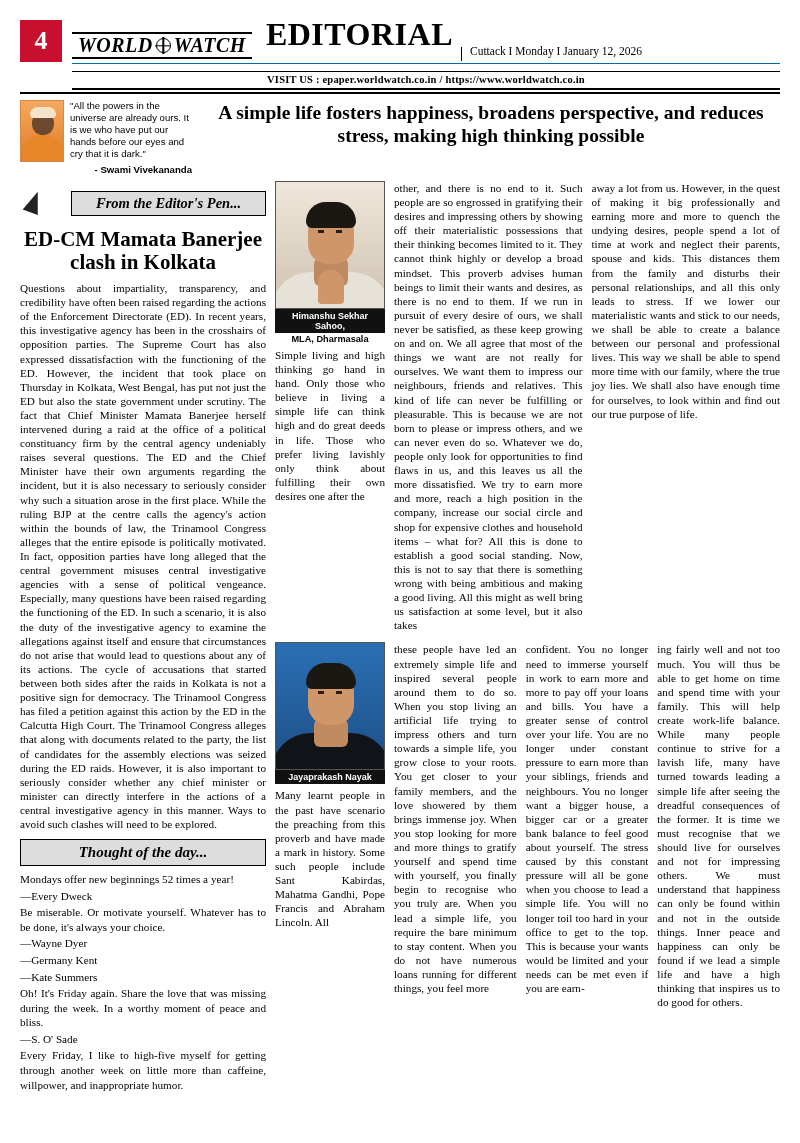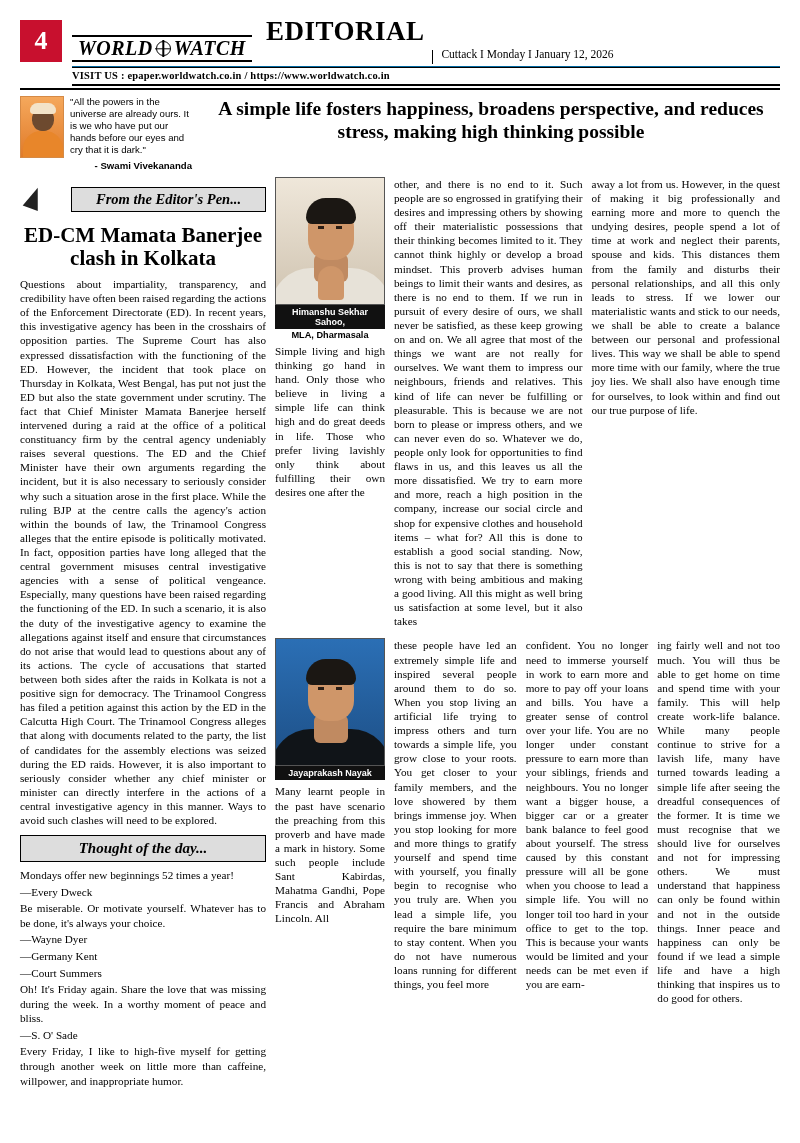--- a/index.html
+++ b/index.html
@@ -82,38 +82,38 @@
     width: 1.4px; background: #000; transform: translateX(-50%);
   }
   .ww-logo .ww-globe:after {
     content: "";
     position: absolute; top: 50%; left: -1.6px; right: -1.6px;
     height: 1.4px; background: #000; transform: translateY(-50%);
   }
   .editorial-word {
     font-family: "Liberation Serif", serif;
     font-weight: bold;
-    font-size: 27px;
+    font-size: 32px;
     letter-spacing: 0.5px;
     line-height: 1;
-    margin-bottom: 19px;
+    margin-bottom: 11px;
   }
   .dateline-sep {
     border-left: 1px solid #000;
     height: 14px;
     margin: 0 8px;
   }
   .visit-bar {
     border-top: 1px solid #000;
     border-bottom: 2px solid #000;
-    text-align: left;
+    text-align: center;
     font-size: 10.5px;
     font-weight: bold;
     padding: 2px 0 3px 0;
-    margin-top: 0;
+    margin-top: 7px;
     letter-spacing: 0.2px;
   }
 
   
   .quote-band {
     display: flex;
     gap: 10px;
     margin-top: 6px;
   }
   .quote-box {
@@ -380,21 +380,21 @@
       <div class="ed-title">ED-CM Mamata Banerjee clash in Kolkata</div>
       <p class="just">Questions about impartiality, transparency, and credibility have often been raised regarding the actions of the Enforcement Directorate (ED). In recent years, this investigative agency has been in the crosshairs of opposition parties. The Supreme Court has also expressed dissatisfaction with the functioning of the ED. However, the incident that took place on Thursday in Kolkata, West Bengal, has put not just the ED but also the state government under scrutiny. The fact that Chief Minister Mamata Banerjee herself intervened during a raid at the office of a political constituancy firm by the central agency undeniably raises several questions. The ED and the Chief Minister have their own arguments regarding the incident, but it is also necessary to seriously consider why such a situation arose in the first place. While the ruling BJP at the centre calls the agency's action within the bounds of law, the Trinamool Congress alleges that the entire episode is politically motivated. In fact, opposition parties have long alleged that the central government misuses central investigative agencies with a sense of political vengeance. Especially, many questions have been raised regarding the functioning of the ED. In such a scenario, it is also the duty of the investigative agency to examine the allegations against itself and ensure that circumstances do not arise that would lead to questions about any of its actions. The cycle of accusations that started between both sides after the raids in Kolkata is not a positive sign for democracy. The Trinamool Congress has filed a petition against this action by the ED in the Calcutta High Court. The Trinamool Congress alleges that along with documents related to the party, the list of candidates for the assembly elections was seized during the ED raids. However, it is also important to seriously consider whether any chief minister or minister can directly interfere in the actions of a central investigative agency in this manner. Ways to avoid such clashes will need to be explored.</p>
 
       <div class="thought-box">Thought of the day...</div>
       <div class="thought-list">
         <p>Mondays offer new beginnings 52 times a year!</p>
         <p class="thought-author">—Every Dweck</p>
         <p>Be miserable. Or motivate yourself. Whatever has to be done, it's always your choice.</p>
         <p class="thought-author">—Wayne Dyer</p>
         <p class="thought-author">—Germany Kent</p>
-        <p class="thought-author">—Court Summers</p>
+        <p class="thought-author">—Kate Summers</p>
         <p>Oh! It's Friday again. Share the love that was missing during the week. In a worthy moment of peace and bliss.</p>
         <p class="thought-author">—S. O' Sade</p>
         <p>Every Friday, I like to high-five myself for getting through another week on little more than caffeine, willpower, and inappropriate humor.</p>
 
       </div>
     </div>
 
     <div class="col-rest">
 
       <div class="art-cols">

